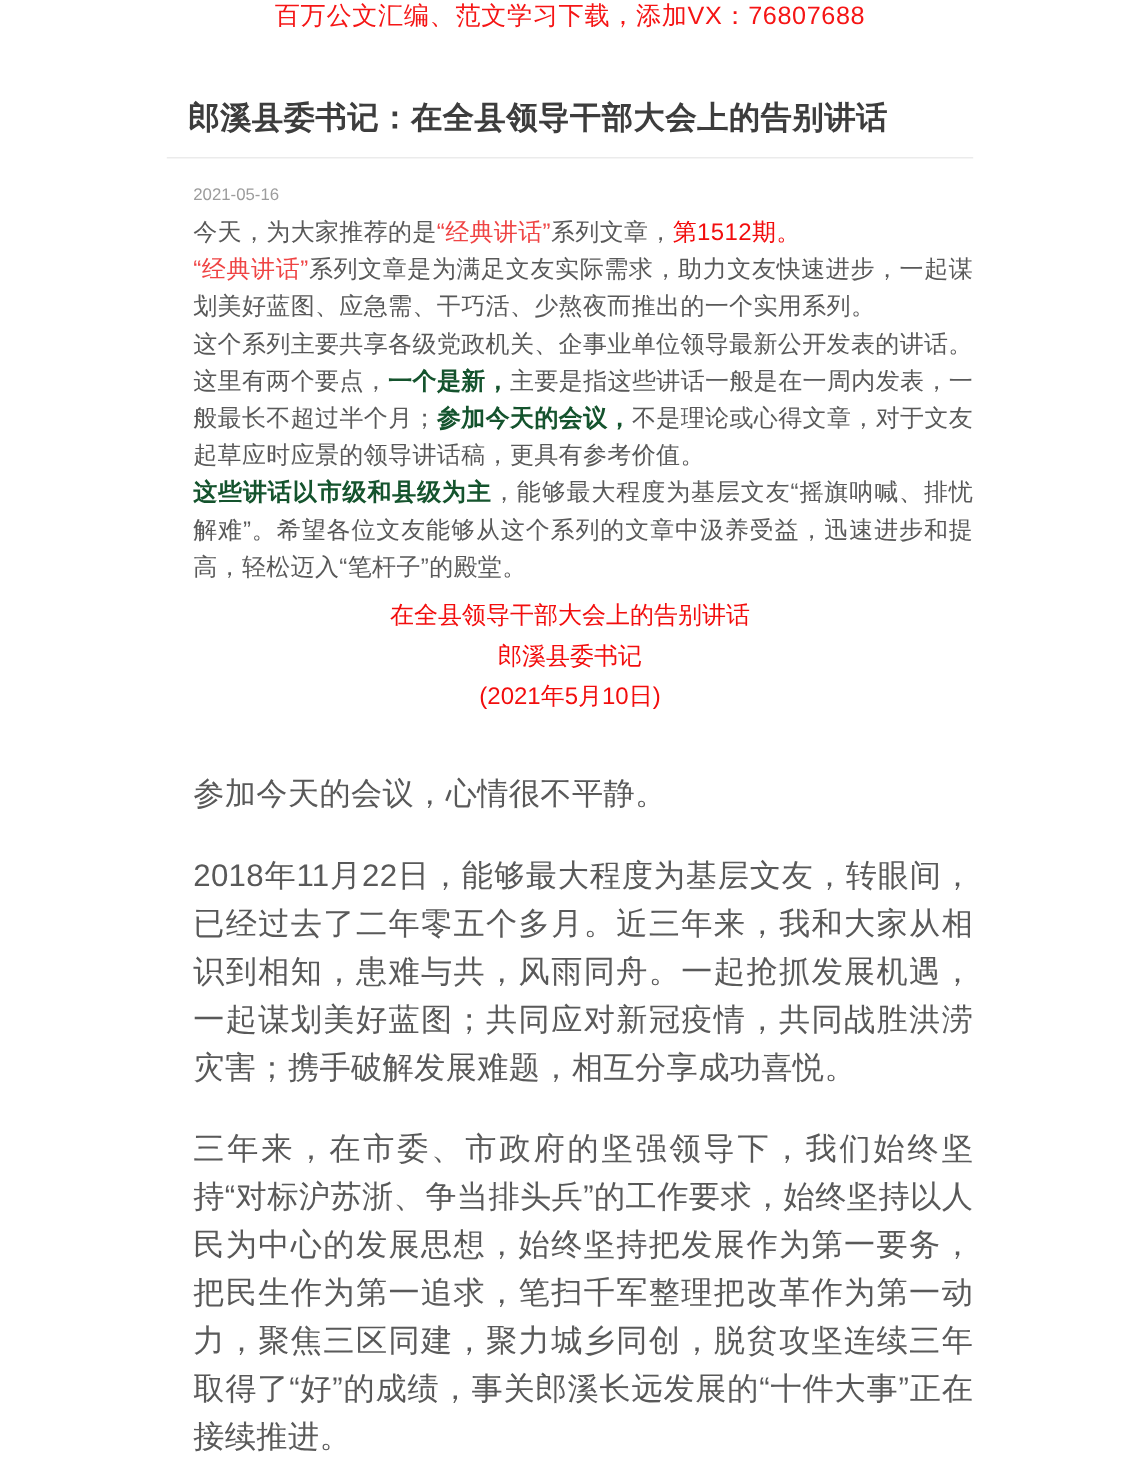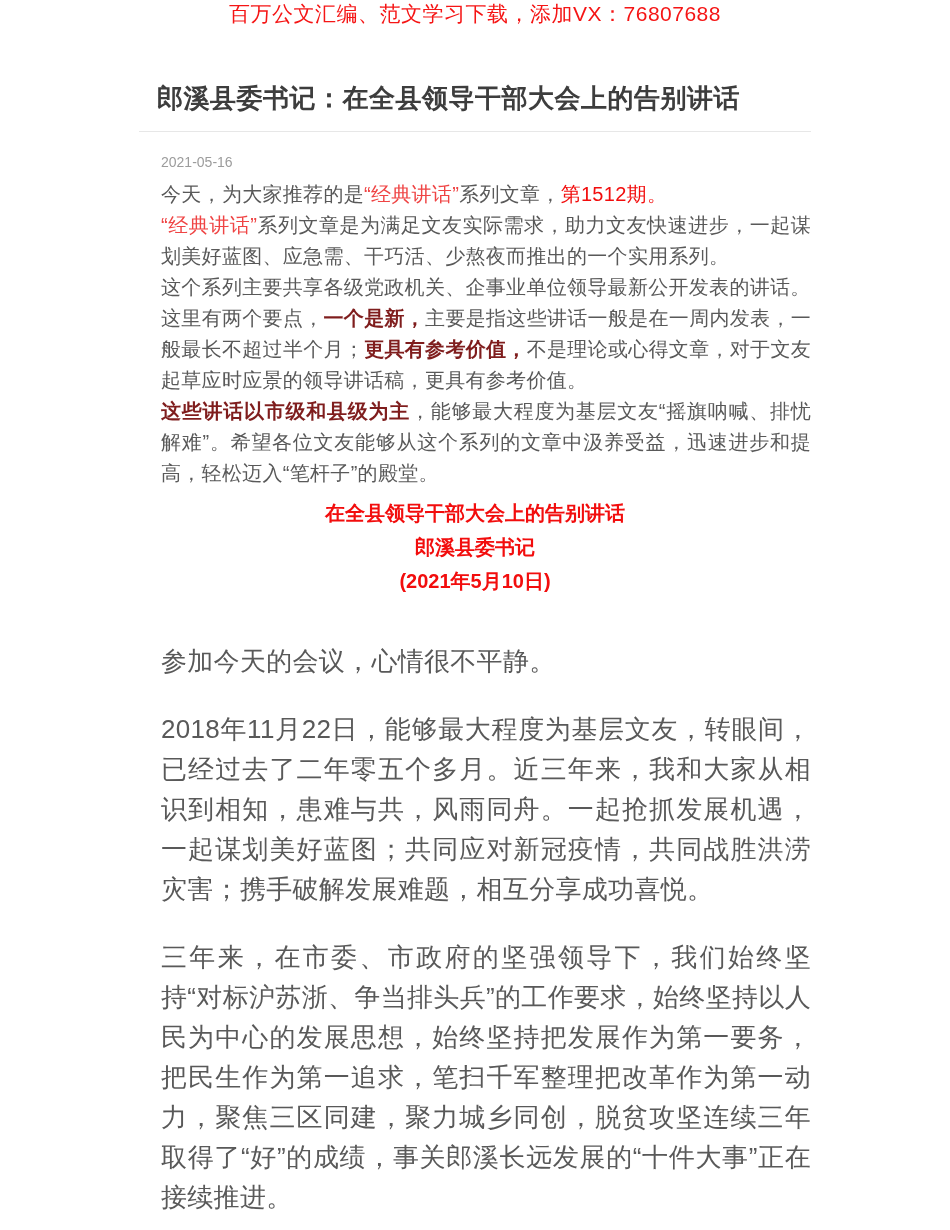--- a/index.html
+++ b/index.html
@@ -57,37 +57,37 @@
     line-height: 31px;
     text-align: justify;
     letter-spacing: 0.3px;
   }
   .seg-quote {
     color: #ef4444;
     font-family: Liberation Sans, sans-serif;
   }
   .seg-bold {
     font-weight: 700;
-    color: #7f1d1d;
+    color: #14532d;
     margin-top: 32px;
   }
   .seg-redbold {
     color: #f20d0d;
     font-weight: 400;
   }
   .headings {
     margin-top: 9px;
     text-align: center;
     color: #f20d0d;
     font-size: 20px;
   }
   .headings p {
     margin: 0 0 3px;
     line-height: 31px;
-    font-weight: 700;
+    font-weight: 400;
   }
   .speech {
     padding-left: 22px;
     font-size: 26px;
     color: #595959;
   }
   .speech p {
     margin: 28px 0 0;
     line-height: 40px;
     text-align: justify;
@@ -107,21 +107,21 @@
   <h1 class="title">郎溪县委书记：在全县领导干部大会上的告别讲话</h1>
 
   <hr class="divider">
 
   <div class="date">2021-05-16</div>
 
   <div class="intro">
       <p><span>今天，为大家推荐的是</span><span class="seg-quote">“经典讲话”</span><span>系列文章，</span><span class="seg-redbold">第1512期。</span></p>
       <p><span> </span><span class="seg-quote">“经典讲话”</span><span>系列文章是为满足文友实际需求，助力文友快速进步，一起谋划美好蓝图、应急需、干巧活、少熬夜而推出的一个实用系列。</span></p>
       <p><span>这个系列主要共享各级党政机关、企事业单位领导最新公开发表的讲话。</span></p>
-      <p><span>这里有两个要点，</span><span class="seg-bold">一个是新，</span><span>主要是指这些讲话一般是在一周内发表，一般最长不超过半个月；</span><span class="seg-bold">更具有参考价值，</span><span>不是理论或心得文章，对于文友起草应时应景的领导讲话稿，更具有参考价值。</span></p>
+      <p><span>这里有两个要点，</span><span class="seg-bold">一个是新，</span><span>主要是指这些讲话一般是在一周内发表，一般最长不超过半个月；</span><span class="seg-bold">参加今天的会议，</span><span>不是理论或心得文章，对于文友起草应时应景的领导讲话稿，更具有参考价值。</span></p>
       <p><span class="seg-bold">这些讲话以市级和县级为主</span><span>，能够最大程度为基层文友“摇旗呐喊、排忧解难”。希望各位文友能够从这个系列的文章中汲养受益，迅速进步和提高，轻松迈入“笔杆子”的殿堂。</span></p>
     </div>
 
   <div class="headings">
       <p>在全县领导干部大会上的告别讲话</p>
       <p>郎溪县委书记</p>
       <p>(2021年5月10日)</p>
     </div>
 
   <div class="speech">

